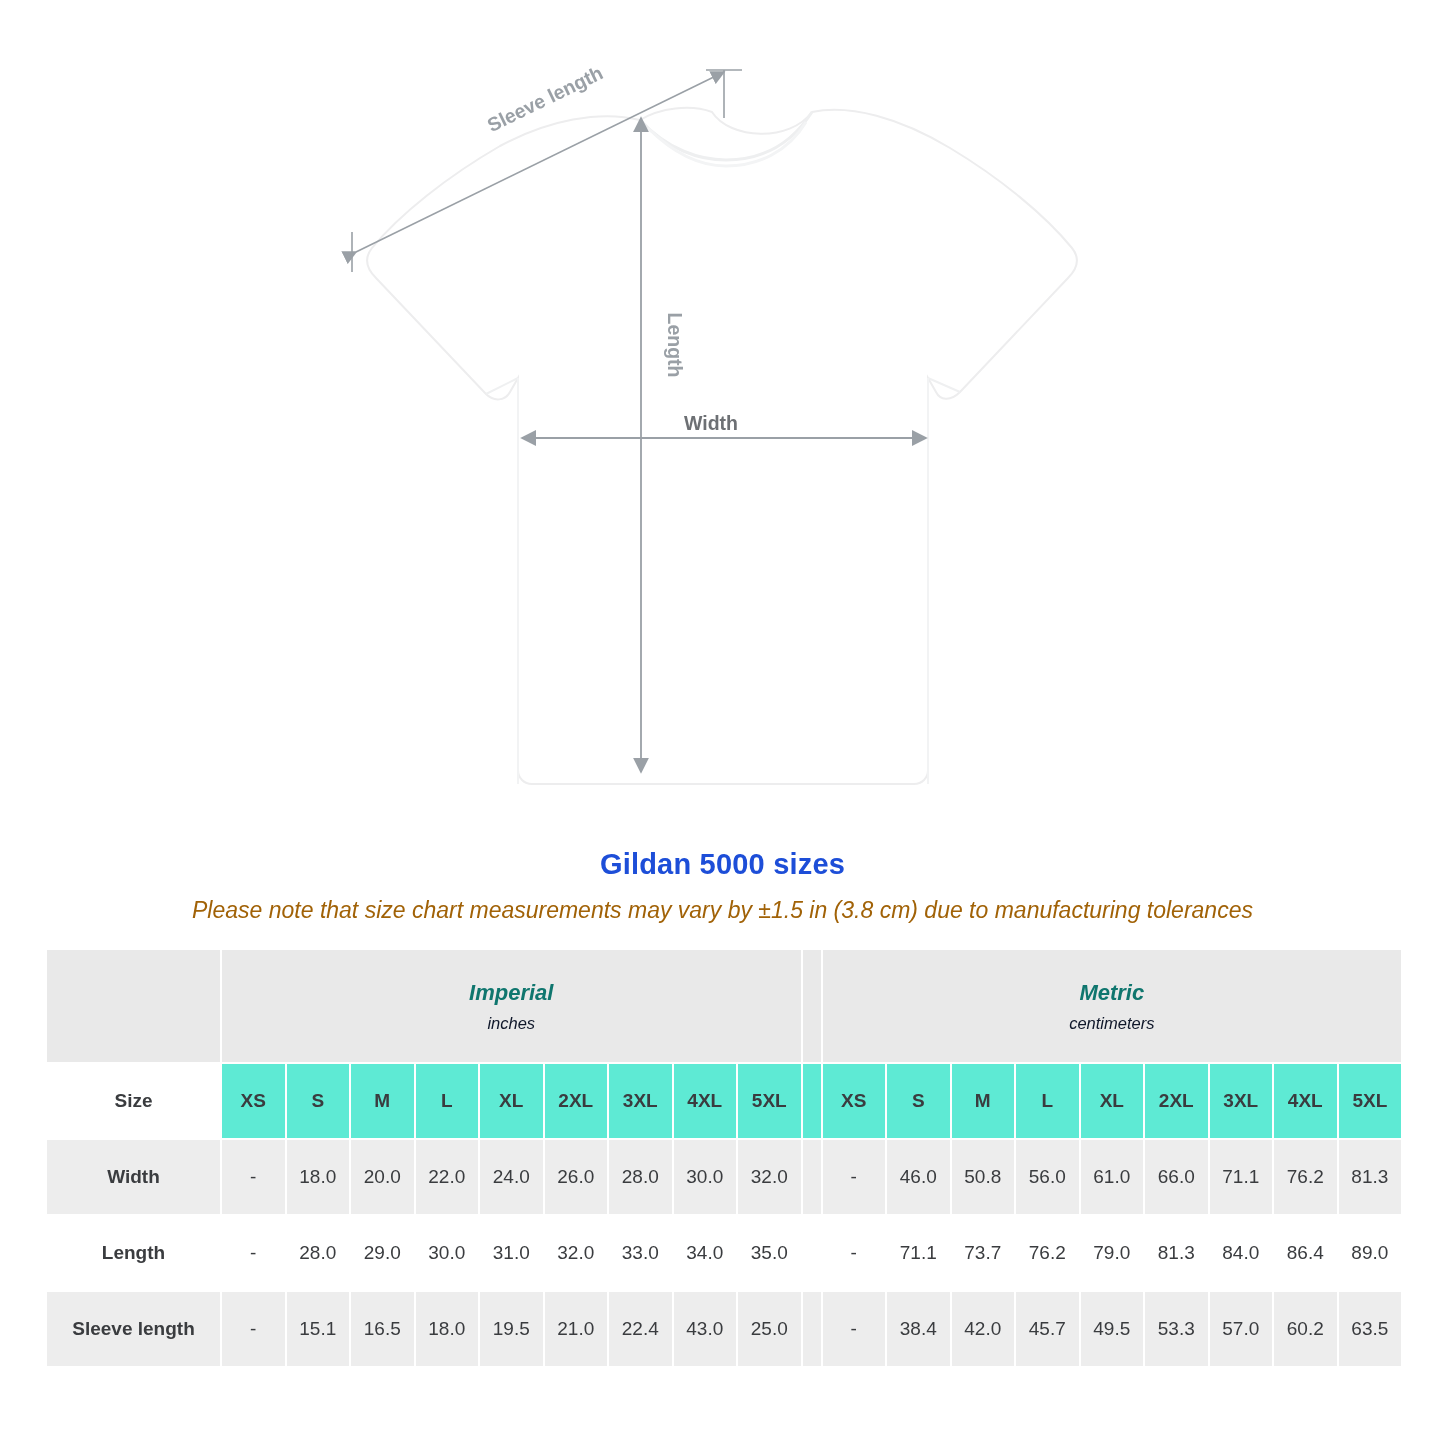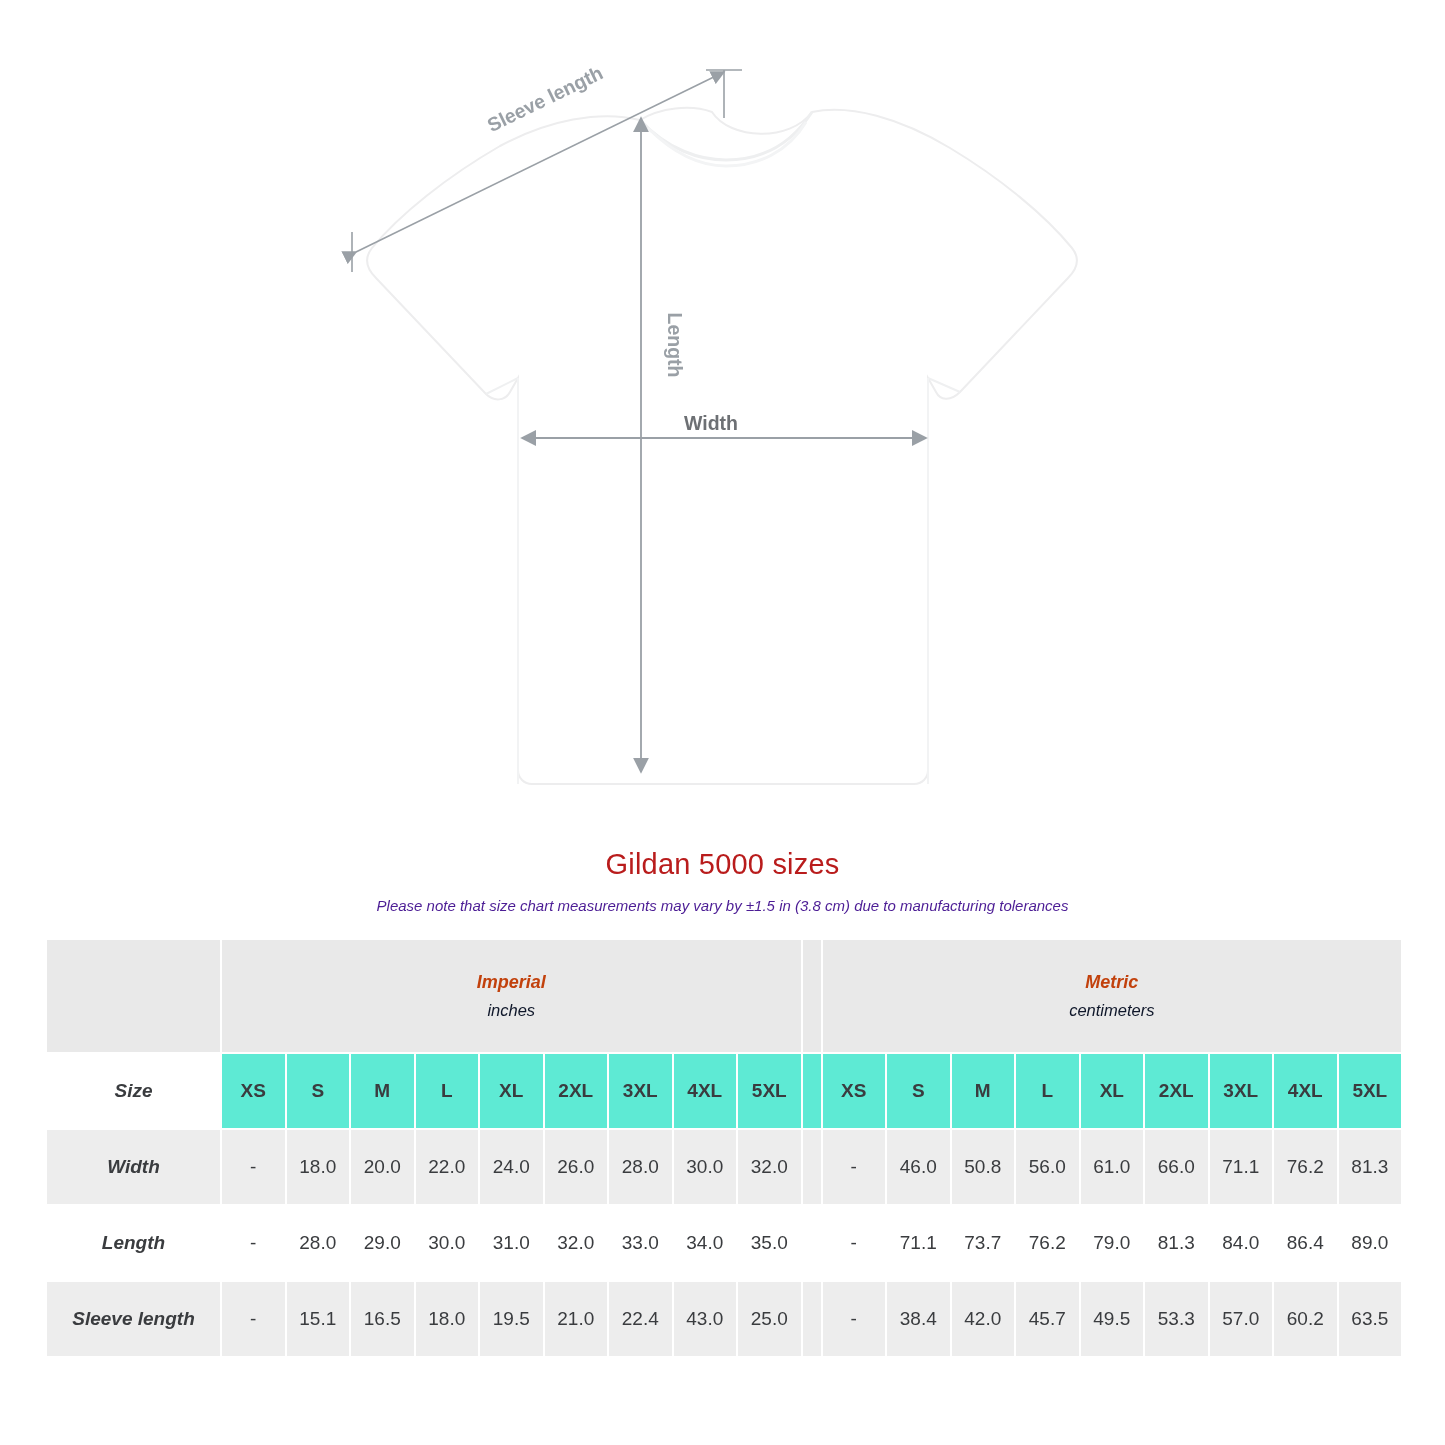--- a/index.html
+++ b/index.html
@@ -30,28 +30,28 @@
     display: block;
   }
 
   
   .title-block {
     text-align: center;
     padding-top: 18px;
   }
   .chart-title {
     font-size: 29px;
-    font-weight: normal;
-    color: #b91c1c;
+    font-weight: bold;
+    color: #1d4ed8;
     letter-spacing: 0.2px;
   }
   .chart-note {
-    font-size: 15px;
+    font-size: 23px;
     font-style: italic;
-    color: #4c1d95;
+    color: #a16207;
     margin-top: 16px;
     text-align: center;
   }
 
   
   .table-wrap {
     margin: 24px 45px 0 45px;
   }
   table.size-table {
     border-collapse: collapse;
@@ -66,24 +66,24 @@
     color: #3a3c3f;
     padding: 0;
   }
   
   .unit-cell {
     background: #e9e9e9;
     height: 112px;
     vertical-align: middle;
   }
   .unit-name {
-    font-size: 18px;
+    font-size: 22px;
     font-style: italic;
     font-weight: bold;
-    color: #c2410c;
+    color: #0f766e;
   }
   .unit-sub {
     font-size: 16.5px;
     font-style: italic;
     color: #0f172a;
     margin-top: 8px;
   }
 
   
   .row-size td {
@@ -106,21 +106,20 @@
     background: #ededed;
   }
   .row-plain td {
     background: #ffffff;
   }
   td.label-cell {
     font-weight: bold;
     font-size: 19px;
     color: #2f3033;
     width: 175px;
-    font-style: italic;
   }
   td.val-cell {
     width: 64.5px;
   }
   .gap-cell {
     width: 20px;
   }
 </style>
 </head>
 <body>

